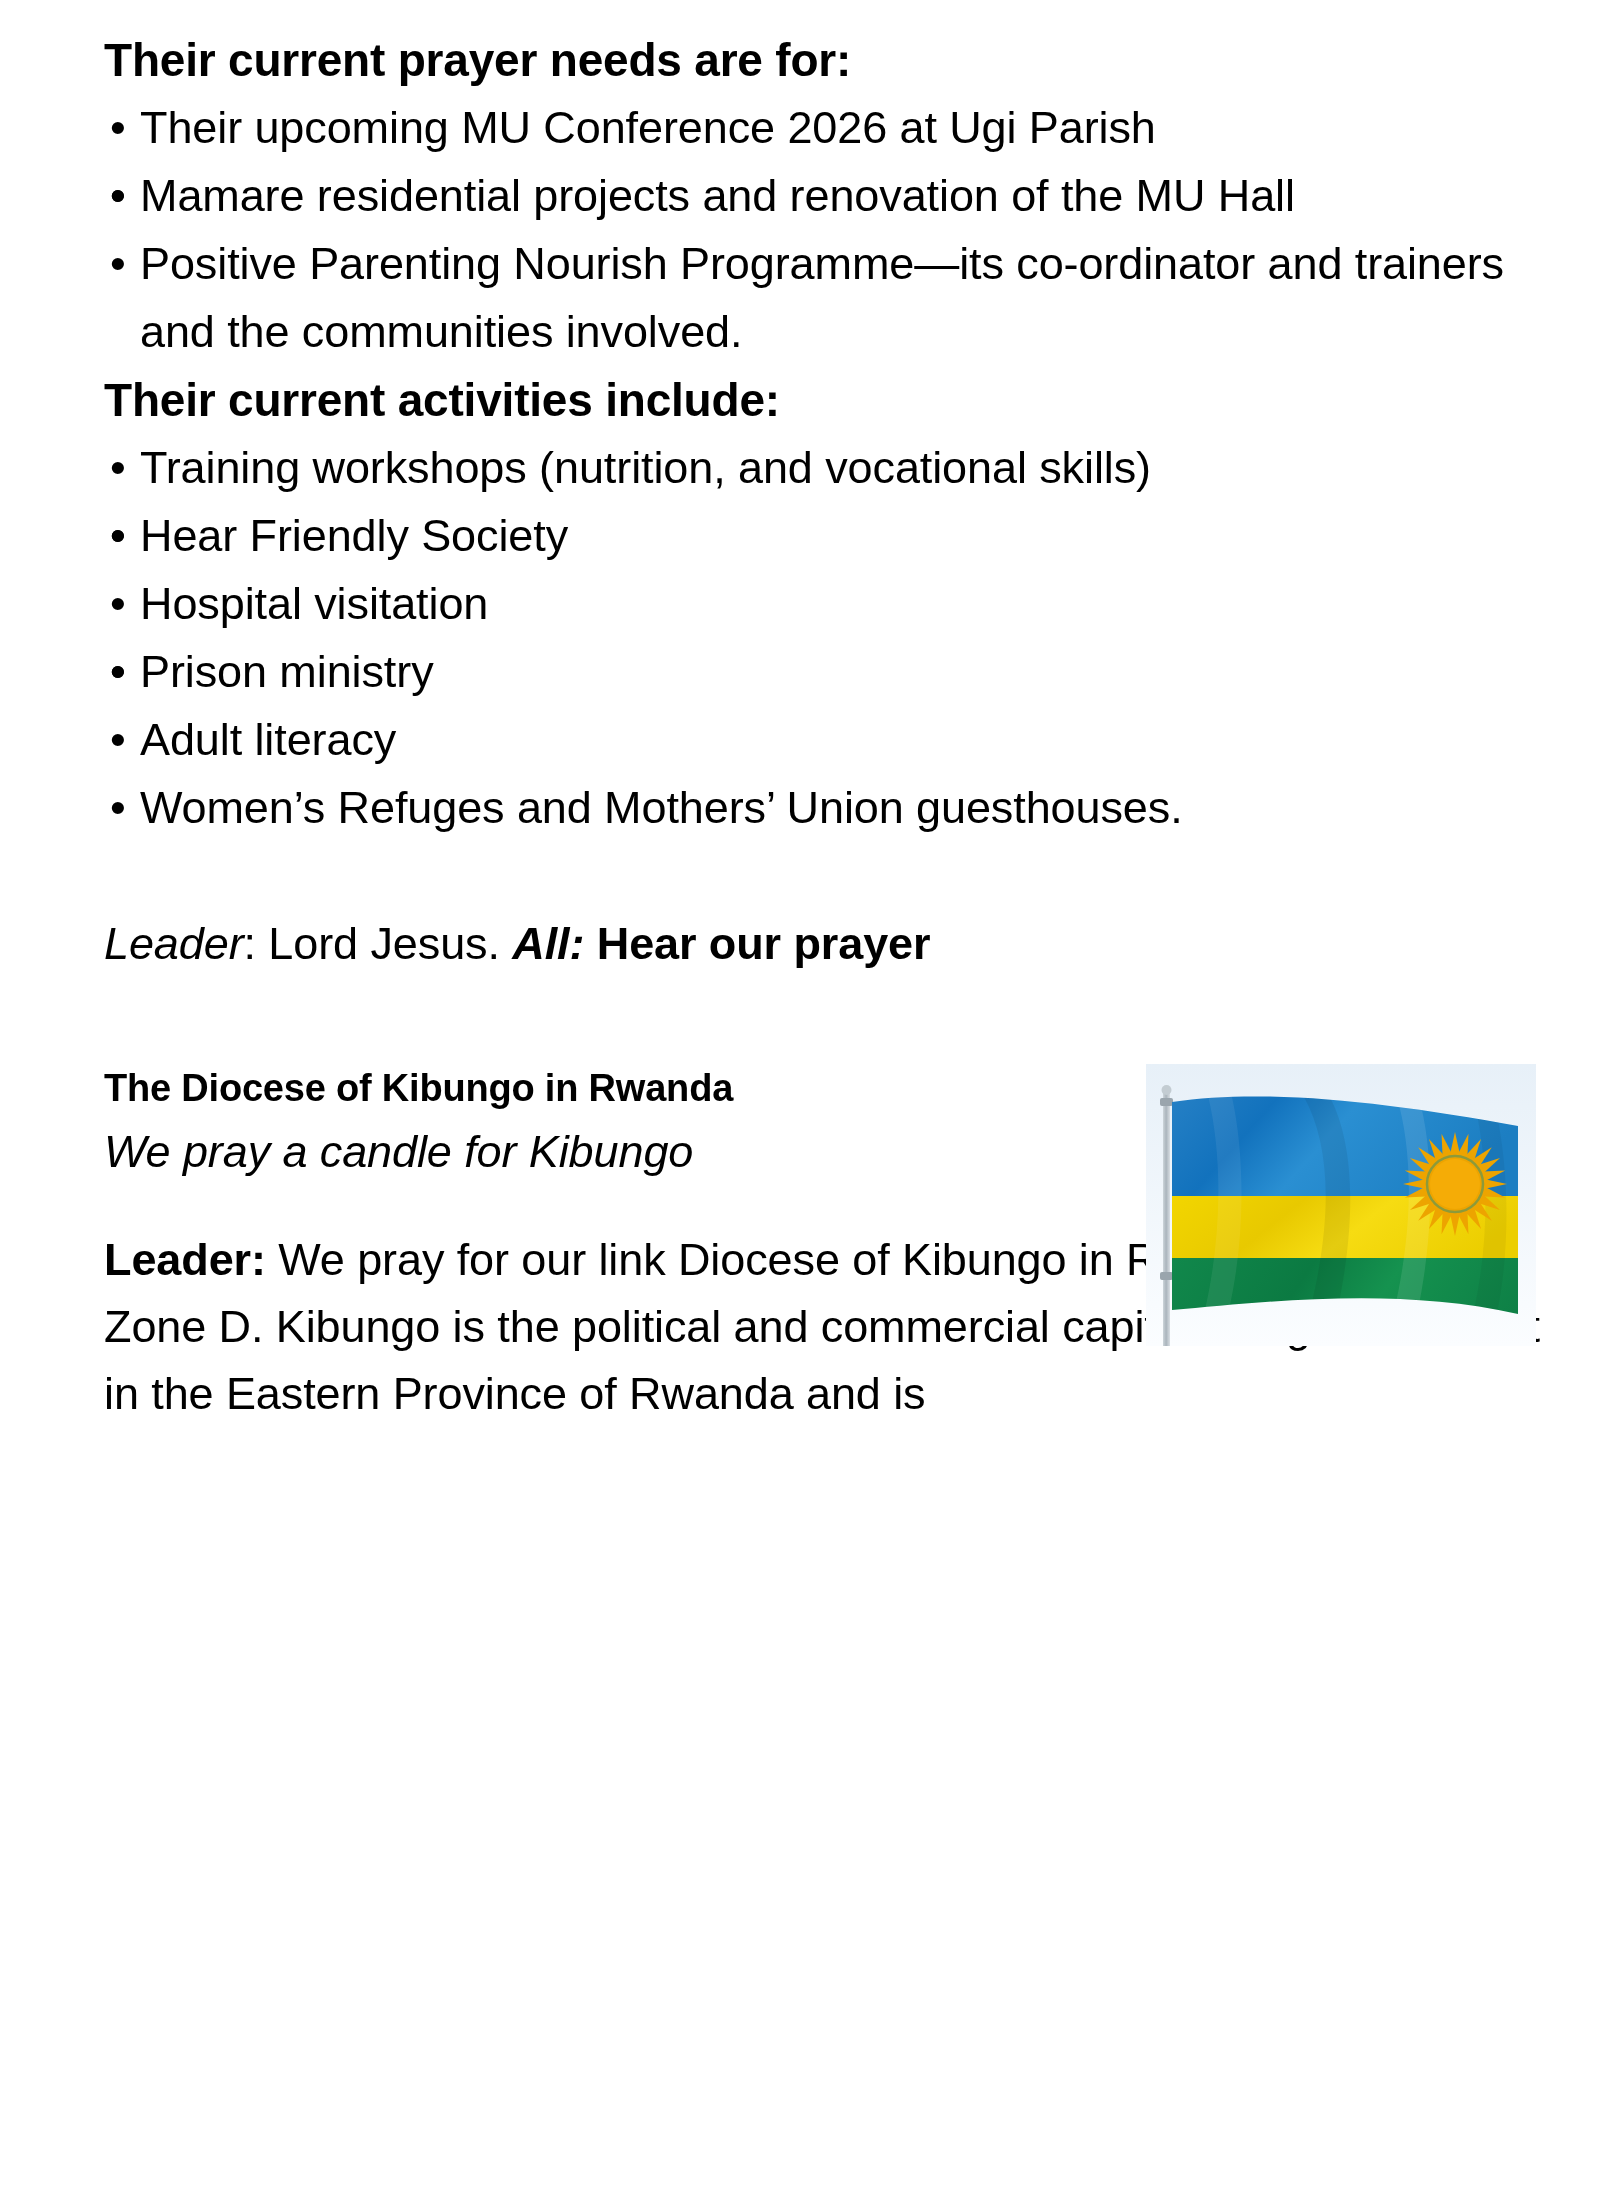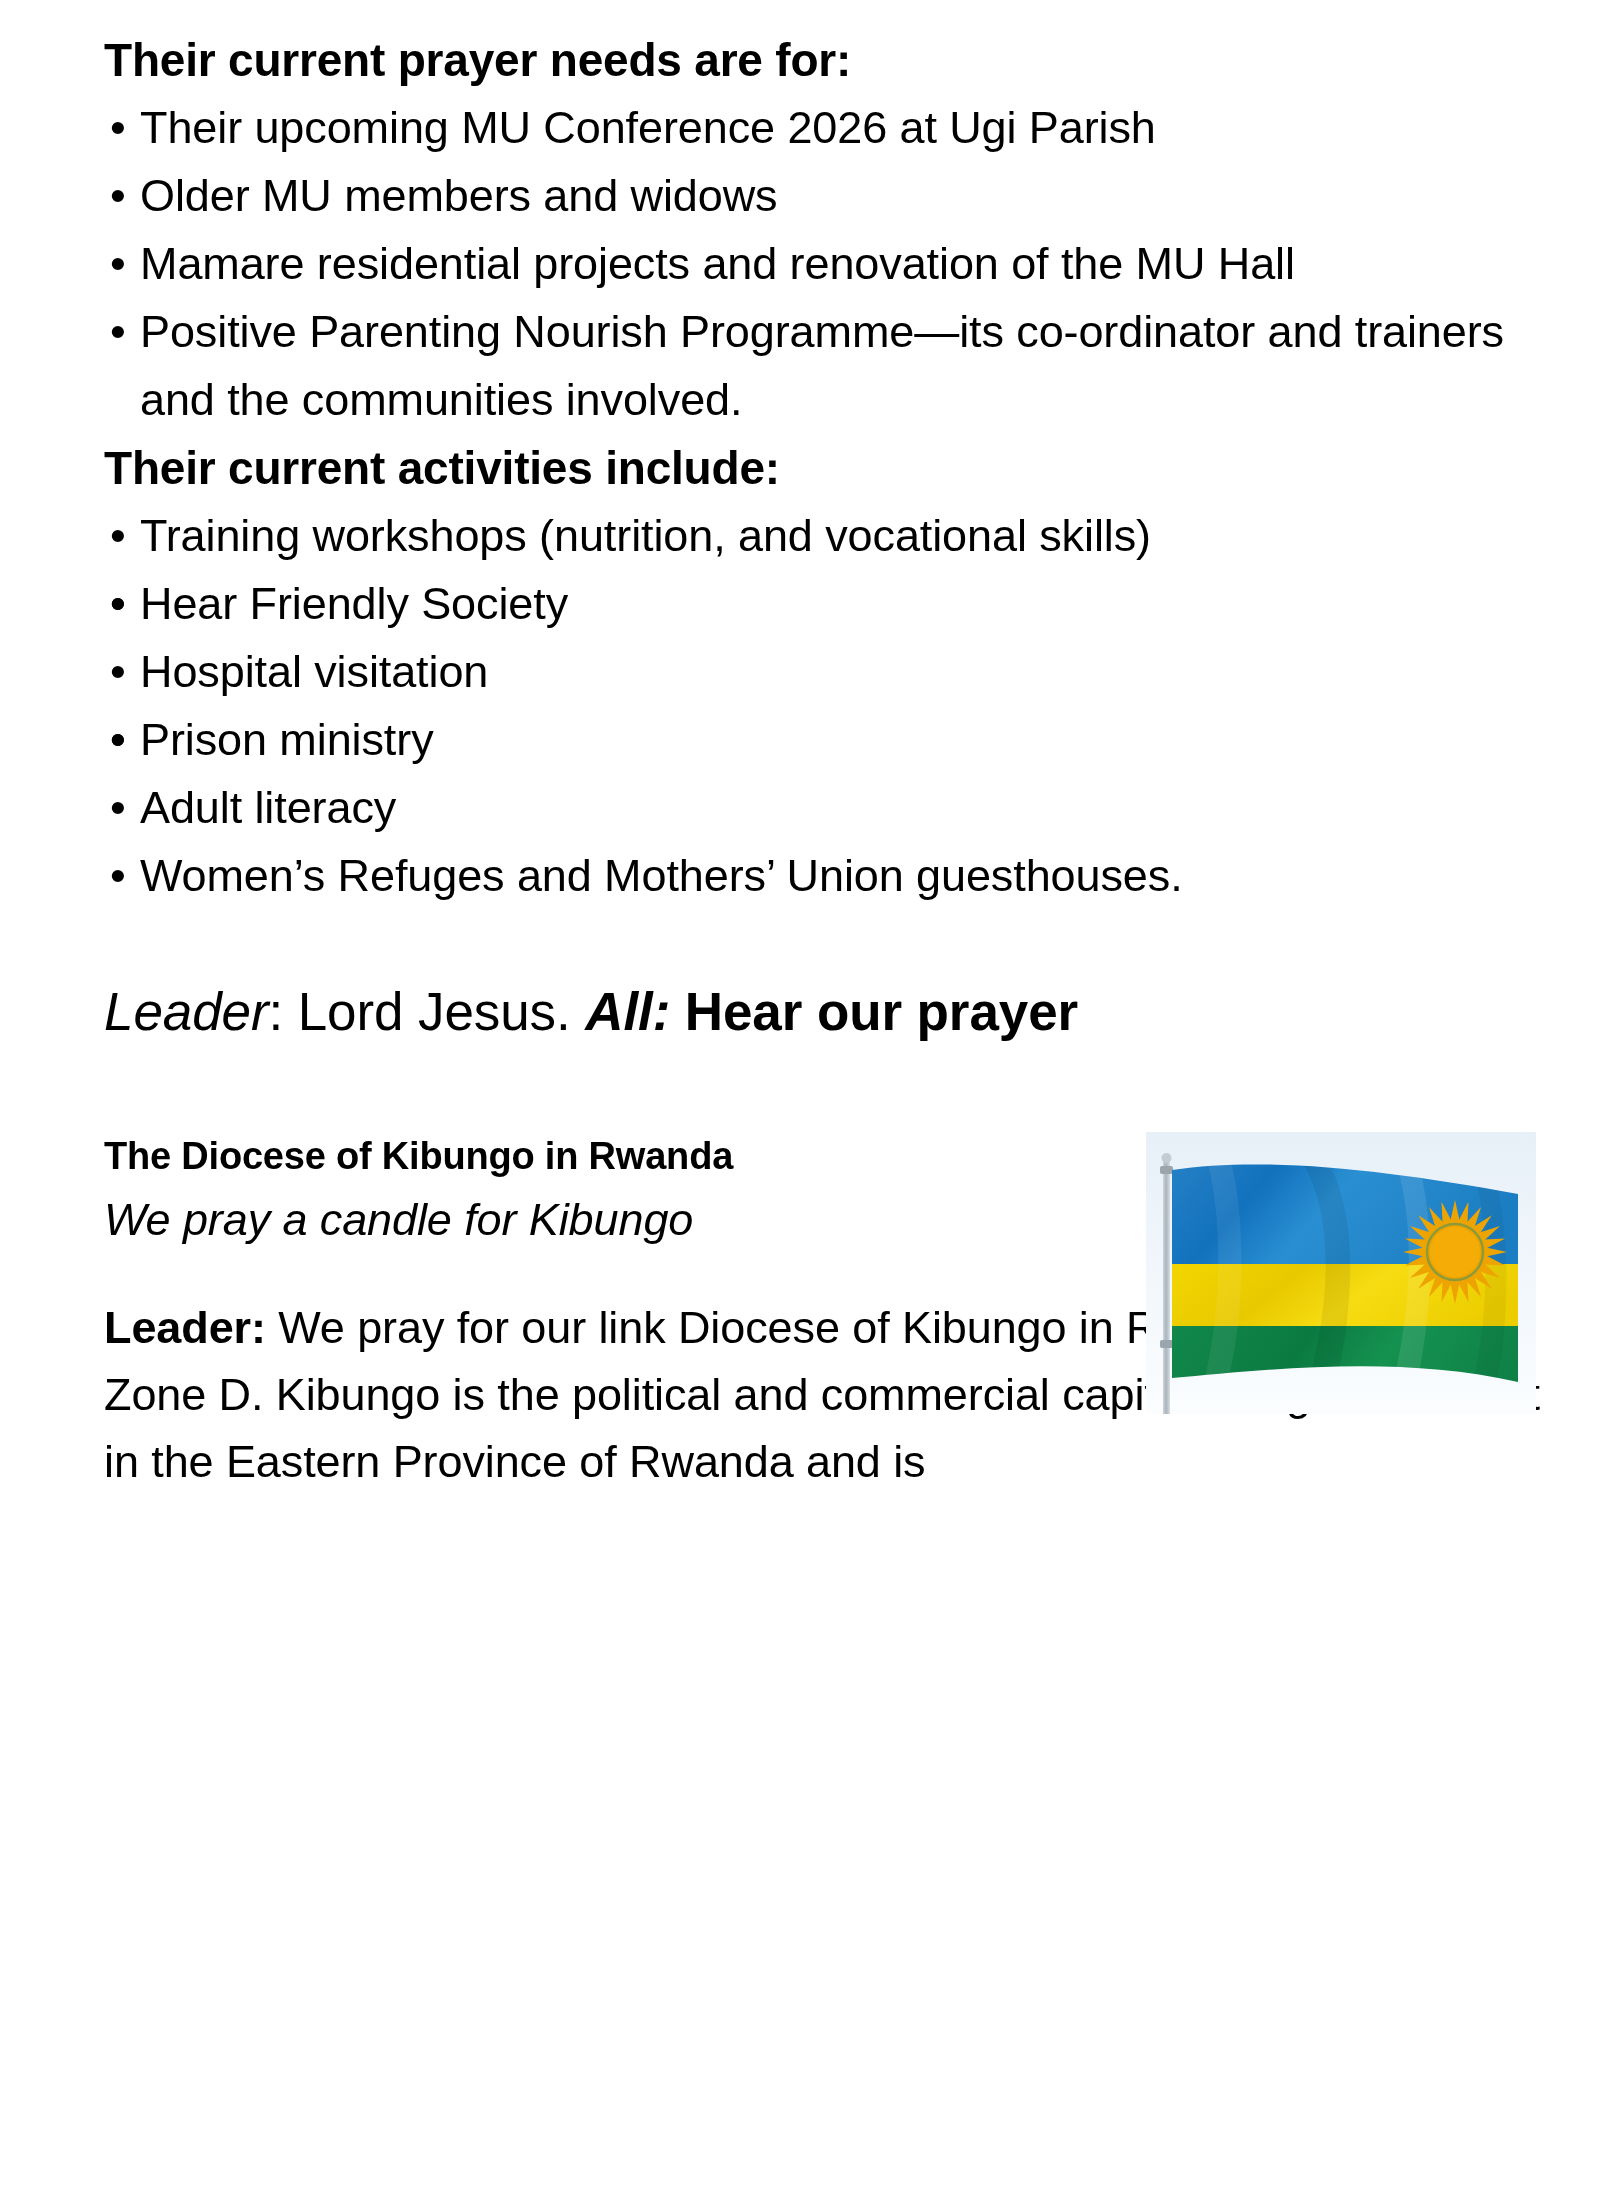--- a/index.html
+++ b/index.html
@@ -54,21 +54,21 @@
     position: absolute;
     left: 6px;
     top: 0;
     font-size: 45px;
     line-height: 68px;
   }
   .spacer-line {
     height: 68px;
   }
   .resp-line {
-    font-size: 53px;
+    font-size: 45px;
     line-height: 68px;
     letter-spacing: -0.1px;
     white-space: nowrap;
   }
   .resp-line .leader-it {
     font-style: italic;
   }
   .resp-line .all-bi {
     font-weight: bold;
     font-style: italic;
@@ -130,21 +130,20 @@
 
     <div class="heading">Their current prayer needs are for:</div>
 
     <ul class="bullet-list">
       <li class="bullet-item">
         <span class="dot">•</span>
         <span>Their upcoming MU Conference 2026 at Ugi Parish</span>
       </li>
       <li class="bullet-item">
         <span class="dot">•</span>
-        <span>Older MU members and widows</span>
       </li>
       <li class="bullet-item">
         <span class="dot">•</span>
         <span>Mamare residential projects and renovation of the MU Hall</span>
       </li>
       <li class="bullet-item">
         <span class="dot">•</span>
         <span>Positive Parenting Nourish Programme—its co-ordinator and trainers and the communities involved.</span>
       </li>
     </ul>

